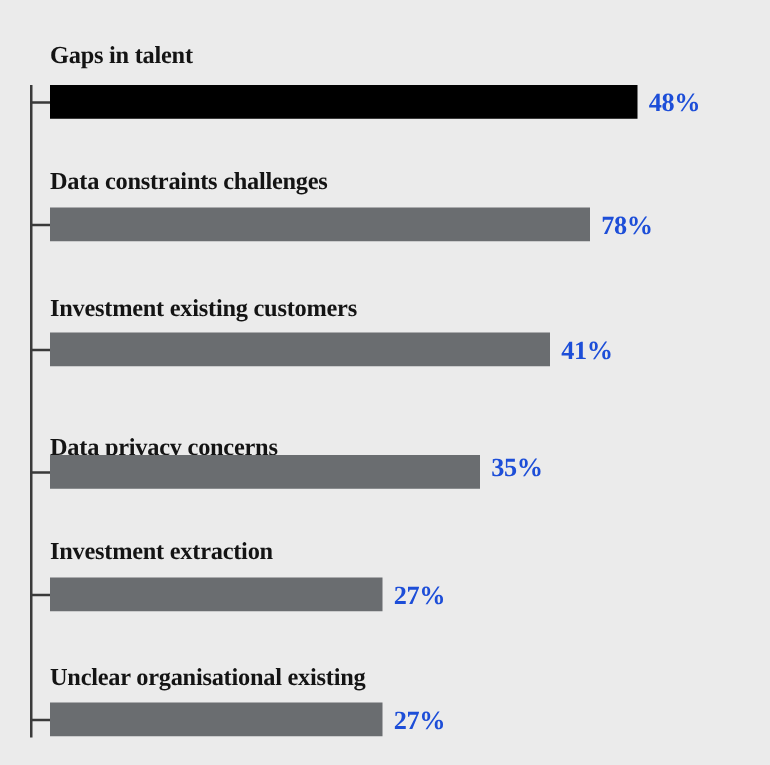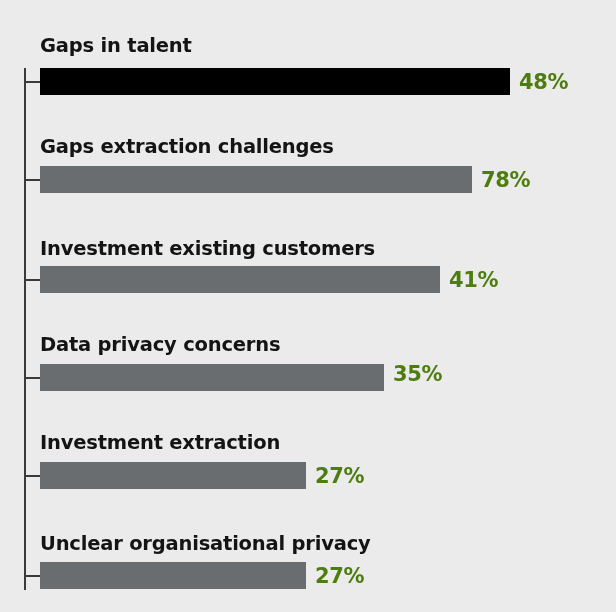--- a/index.html
+++ b/index.html
@@ -11,20 +11,21 @@
     height: 612px;
     background: #ebebeb;
     font-family: "DejaVu Sans", sans-serif;
     overflow: hidden;
   }
   #chart {
     position: relative;
     width: 616px;
     height: 453px;
     background: #ebebeb;
+    font-family: Liberation Serif, serif;
   }
   
   .axis-spine {
     position: absolute;
     left: 24px;
     top: 68px;
     width: 2px;
     height: 522px;
     background: #3a3a3a;
   }
@@ -60,73 +61,73 @@
     height: 27px;
     background: #6a6d70;
   }
   .bar-rect.highlight {
     background: #000000;
   }
   .bar-value {
     position: absolute;
     font-size: 21px;
     font-weight: bold;
-    color: #4d7c0f;
+    color: #1d4ed8;
     white-space: nowrap;
     letter-spacing: -0.3px;
   }
 </style>
 </head>
 <body>
 
 <div id="chart">
   <div class="axis-spine"></div>
   <div id="bars-layer">
       <div class="axis-tick" style="top: 81px;"></div>
       <div class="bar-group">
         <div class="bar-label" style="top: 34px;">Gaps in talent</div>
         <div class="bar-track" style="top: 68px; height: 27px; width: 470px;">
           <div class="bar-rect highlight" style="width: 470px; background: rgb(0, 0, 0);"></div>
         </div>
         <div class="bar-value" style="left: 519px; top: 70px;">48%</div>
       </div>
       <div class="axis-tick" style="top: 179px;"></div>
       <div class="bar-group">
-        <div class="bar-label" style="top: 135px;">Gaps extraction challenges</div>
+        <div class="bar-label" style="top: 135px;">Data constraints challenges</div>
         <div class="bar-track" style="top: 166px; height: 27px; width: 432px;">
           <div class="bar-rect" style="width: 432px; background: rgb(106, 109, 112);"></div>
         </div>
         <div class="bar-value" style="left: 481px; top: 168px;">78%</div>
       </div>
       <div class="axis-tick" style="top: 279px;"></div>
       <div class="bar-group">
         <div class="bar-label" style="top: 237px;">Investment existing customers</div>
         <div class="bar-track" style="top: 266px; height: 27px; width: 400px;">
           <div class="bar-rect" style="width: 400px; background: rgb(106, 109, 112);"></div>
         </div>
         <div class="bar-value" style="left: 449px; top: 268px;">41%</div>
       </div>
       <div class="axis-tick" style="top: 377px;"></div>
       <div class="bar-group">
-        <div class="bar-label" style="top: 333px;">Data privacy concerns</div>
+        <div class="bar-label" style="top: 348px;">Data privacy concerns</div>
         <div class="bar-track" style="top: 364px; height: 27px; width: 344px;">
           <div class="bar-rect" style="width: 344px; background: rgb(106, 109, 112);"></div>
         </div>
         <div class="bar-value" style="left: 393px; top: 362px;">35%</div>
       </div>
       <div class="axis-tick" style="top: 475px;"></div>
       <div class="bar-group">
         <div class="bar-label" style="top: 431px;">Investment extraction</div>
         <div class="bar-track" style="top: 462px; height: 27px; width: 266px;">
           <div class="bar-rect" style="width: 266px; background: rgb(106, 109, 112);"></div>
         </div>
         <div class="bar-value" style="left: 315px; top: 464px;">27%</div>
       </div>
       <div class="axis-tick" style="top: 575px;"></div>
       <div class="bar-group">
-        <div class="bar-label" style="top: 532px;">Unclear organisational privacy</div>
+        <div class="bar-label" style="top: 532px;">Unclear organisational existing</div>
         <div class="bar-track" style="top: 562px; height: 27px; width: 266px;">
           <div class="bar-rect" style="width: 266px; background: rgb(106, 109, 112);"></div>
         </div>
         <div class="bar-value" style="left: 315px; top: 564px;">27%</div>
       </div>
     </div>
 </div>
 
 </body></html>

